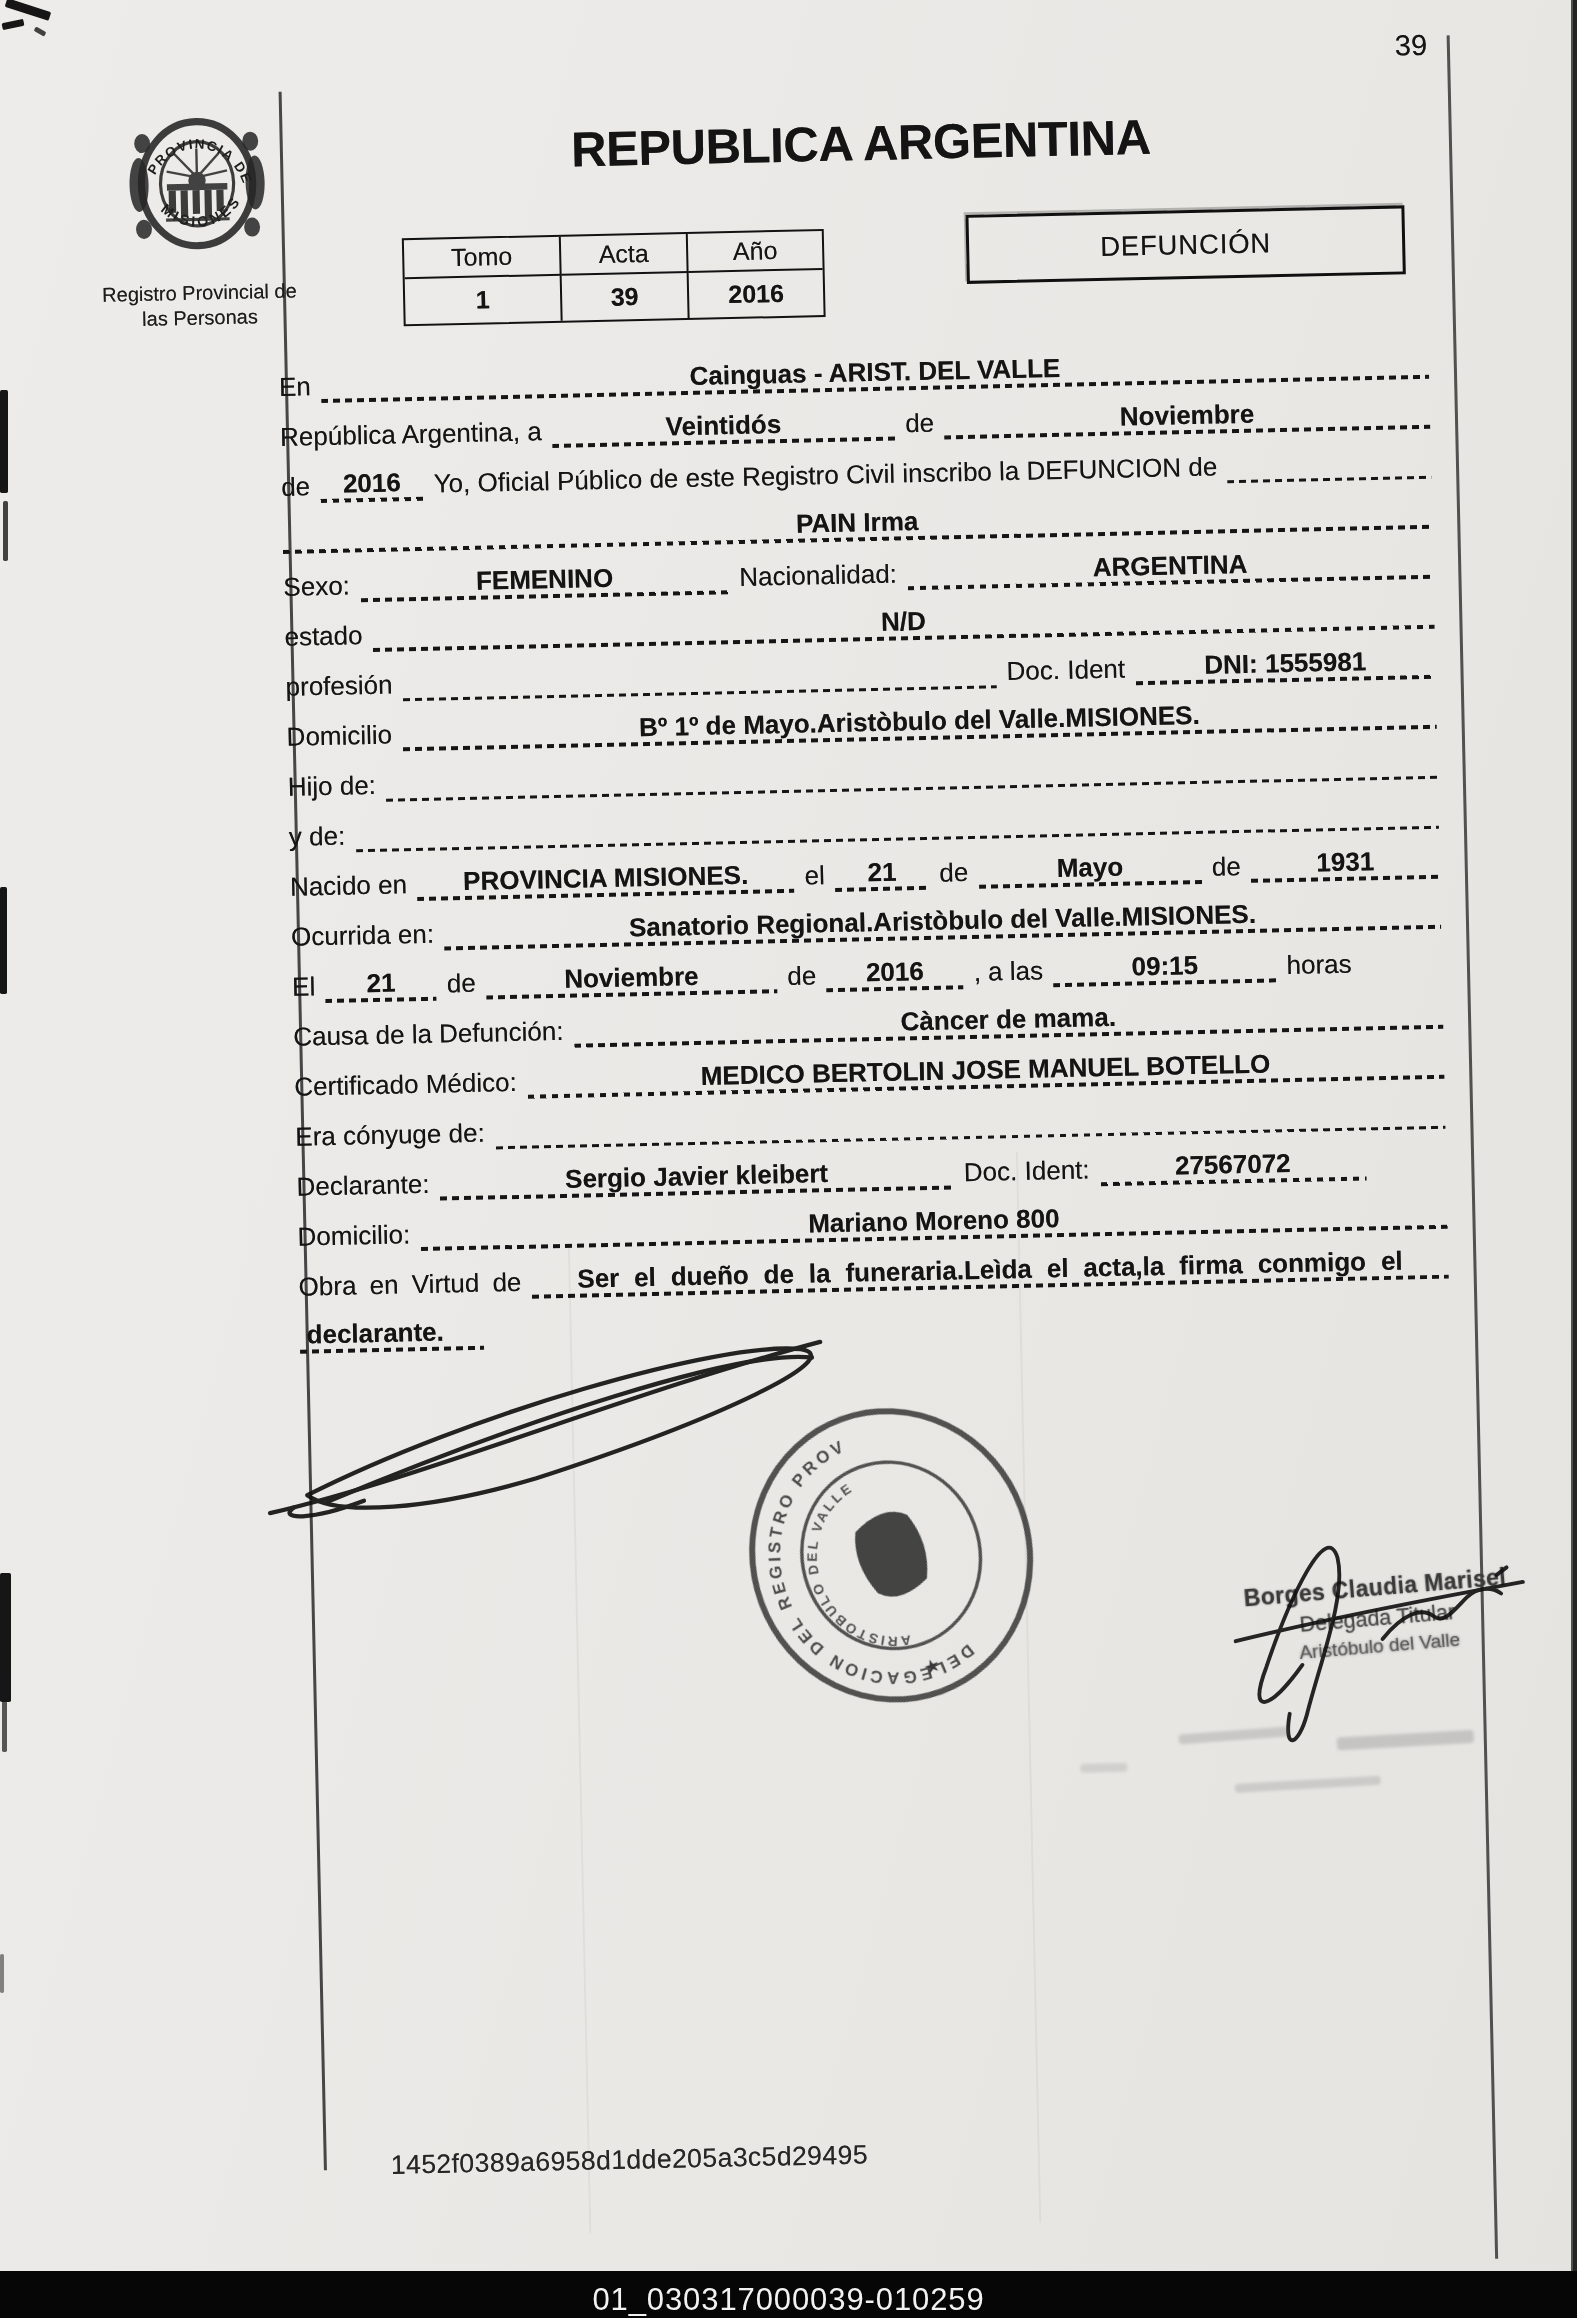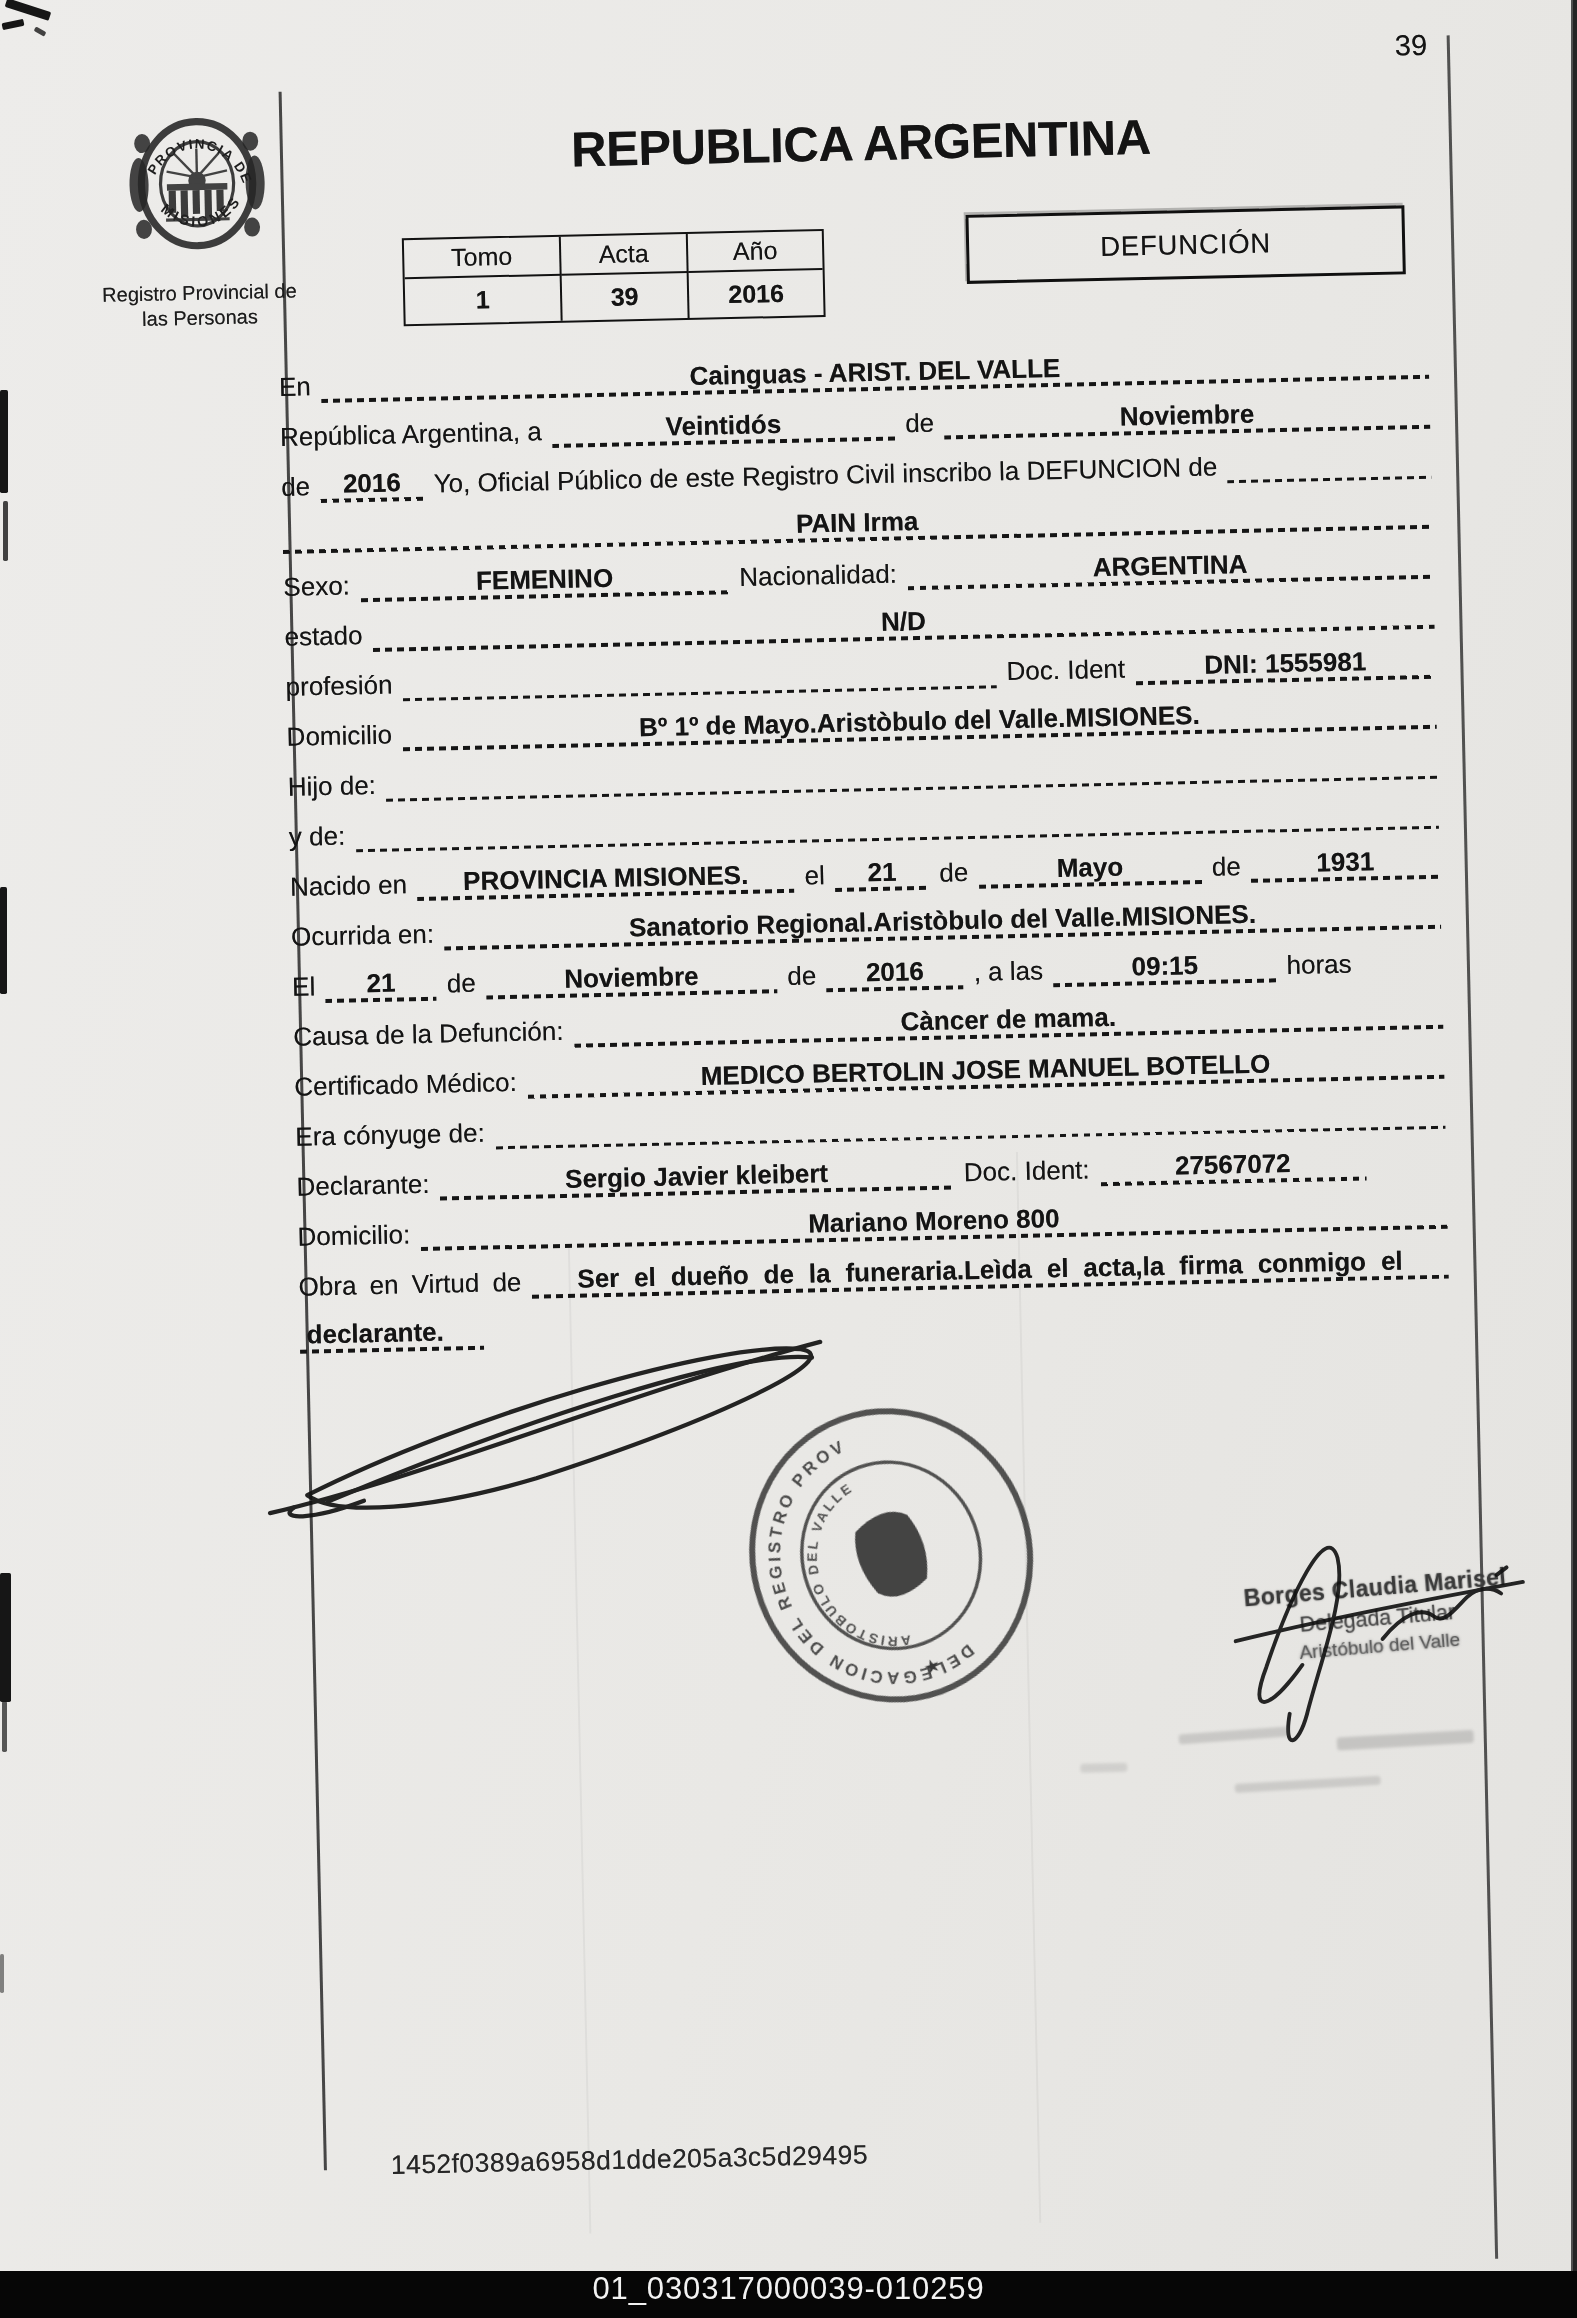--- a/index.html
+++ b/index.html
@@ -53,21 +53,21 @@
   .official-text{position:absolute;left:8.6px;top:94px;width:343px;text-align:center;transform:rotate(-1.5deg);
                  filter:blur(0.5px);}
   .official-text .name{font-size:23px;font-weight:700;color:#3a3a3a;letter-spacing:0.4px;text-shadow:0 0 1.7px rgba(60,60,60,.7);}
   .official-text .role{font-size:21.4px;color:#4a4a4a;margin-top:5.1px;text-shadow:0 0 1.7px rgba(70,70,70,.6);}
   .official-text .place{font-size:19px;color:#5a5a5a;margin-top:4.3px;text-shadow:0 0 2.6px rgba(80,80,80,.8);}
   .sig-right-svg{position:absolute;inset:0;}
 
   
   .hash{position:absolute;left:369px;top:2141px;font-size:26.6px;letter-spacing:0.4px;color:#262626;}
   .footer-bar{position:absolute;left:0;top:2271px;width:1577px;height:47px;background:#060606;
-              display:flex;align-items:flex-start;justify-content:center;z-index:5;}
+              display:flex;align-items:flex-end;justify-content:center;z-index:5;}
   .footer-bar span{color:#f2f2f2;font-size:31px;letter-spacing:0.9px;filter:blur(0.3px);}
 
   
   .art{position:absolute;background:#161616;border-radius:1.7px;}
   .fold{position:absolute;width:1.7px;background:rgba(0,0,0,.045);}
   .smudge{position:absolute;background:#555;filter:blur(1.7px);border-radius:3.4px;}
   .right-edge{position:absolute;right:0;top:0;width:6px;height:2319px;background:#242424;
               border-left:2.6px solid rgba(120,120,120,.5);z-index:4;}
 </style>
 </head>

